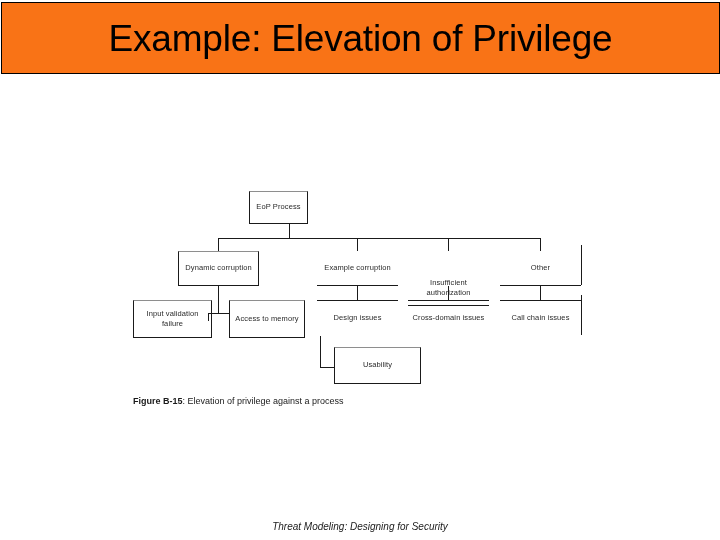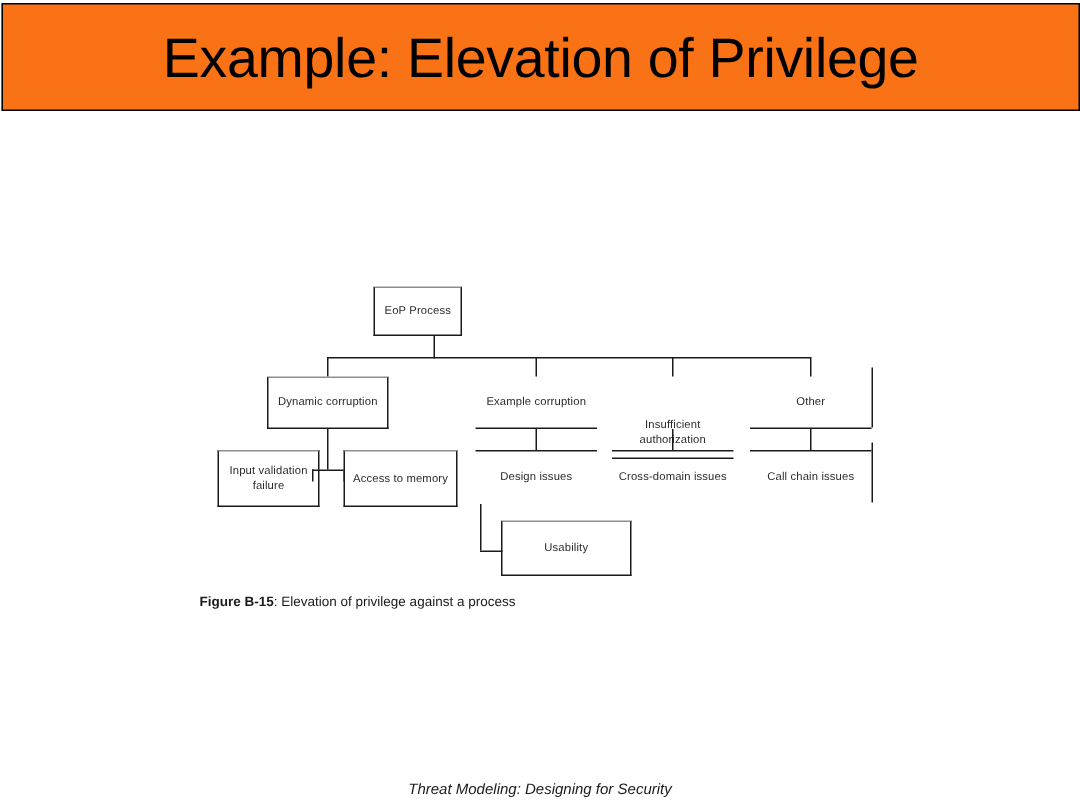--- a/index.html
+++ b/index.html
@@ -174,21 +174,21 @@
 
   <div class="vline" style="left:218px; top:286px; height:27px;"></div>
   <div class="hline" style="left:208px; top:313px; width:21px;"></div>
   <div class="vline" style="left:208px; top:313px; height:8px;"></div>
   <div class="vline" style="left:229px; top:313px; height:8px;"></div>
 
   <div class="vline" style="left:357px; top:286px; height:14px;"></div>
   <div class="vline" style="left:448px; top:286px; height:14px;"></div>
   <div class="vline" style="left:540px; top:286px; height:14px;"></div>
 
-  <div class="node boxed" style="left:133px; top:300px; width:68px; height:38px;margin-left:12px;">
+  <div class="node boxed" style="left:133px; top:300px; width:79px; height:38px;">
     <span class="node-label">Input validation failure</span>
   </div>
 
   <div class="node boxed" style="left:229px; top:300px; width:76px; height:38px;">
     <span class="node-label">Access to memory</span>
   </div>
 
   <div class="node rule-top" style="left:317px; top:300px; width:81px; height:36px;">
     <span class="node-label">Design issues</span>
   </div>

